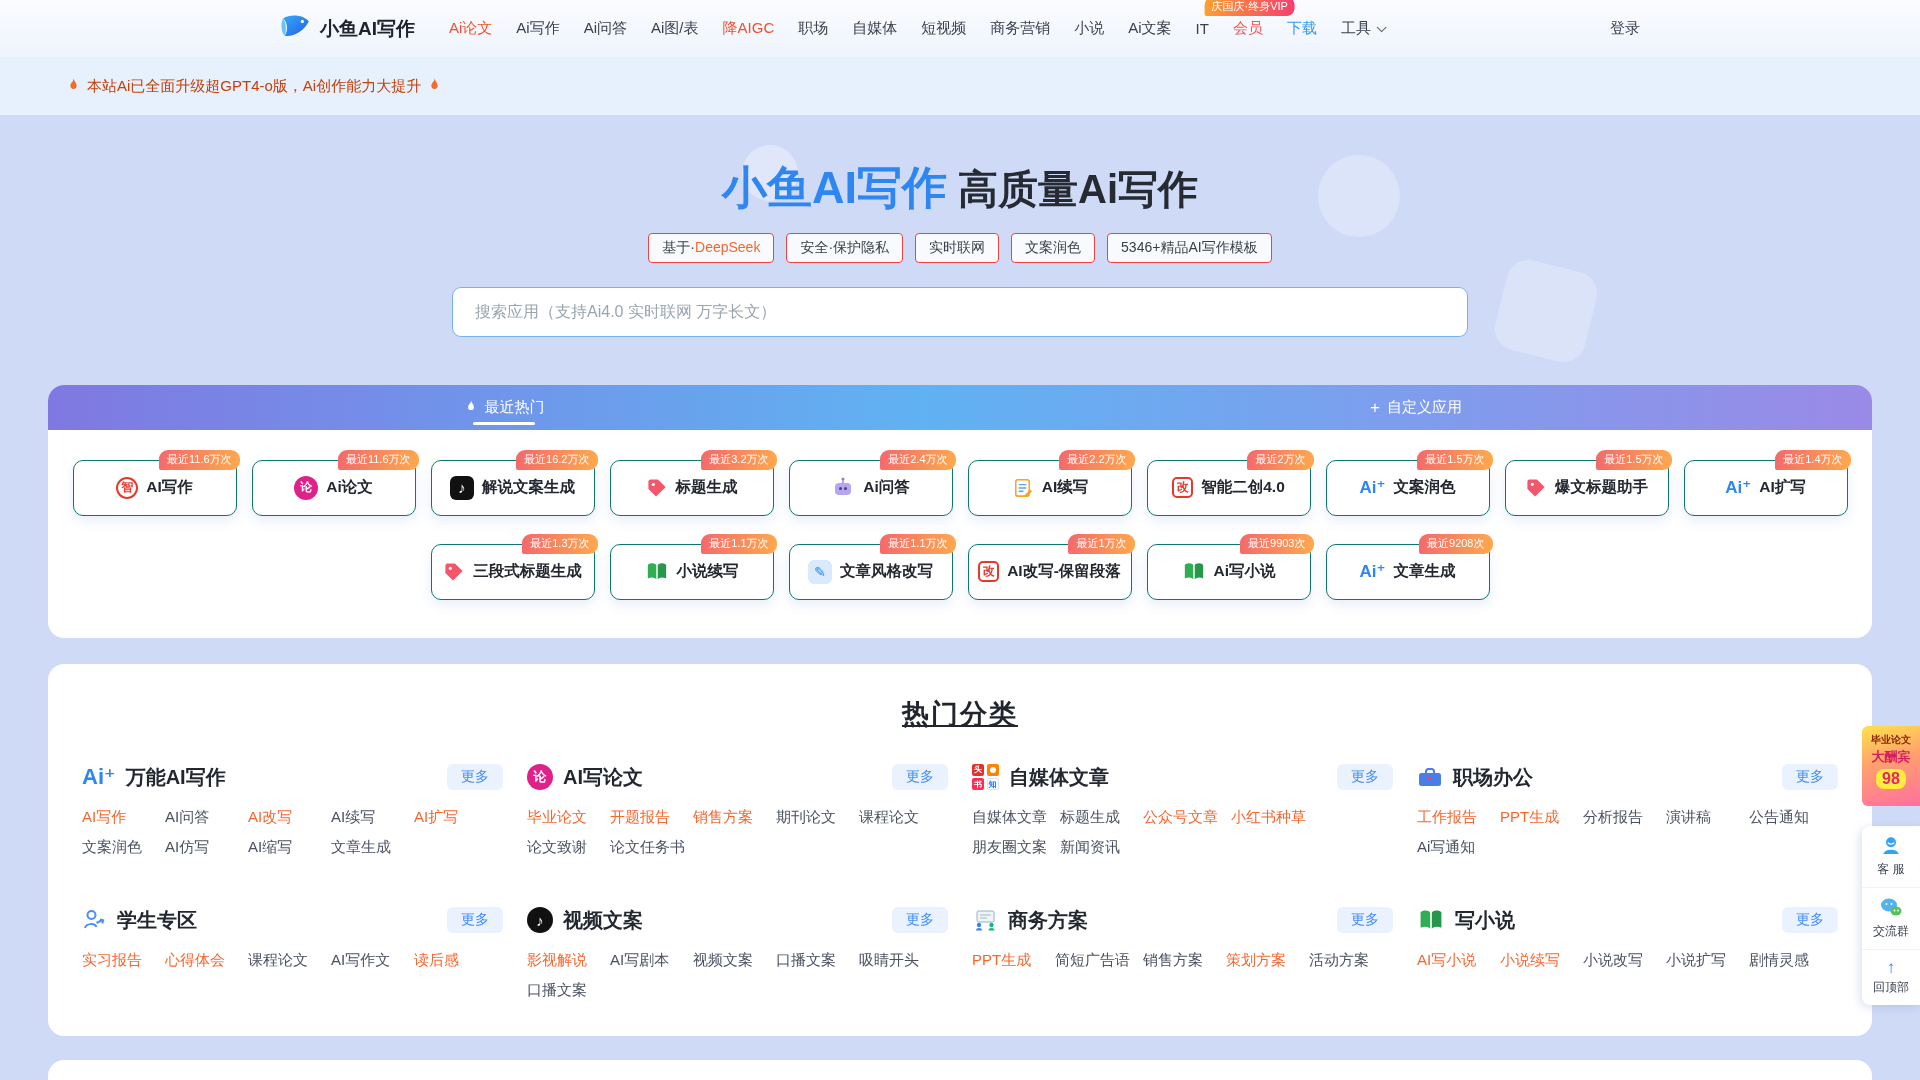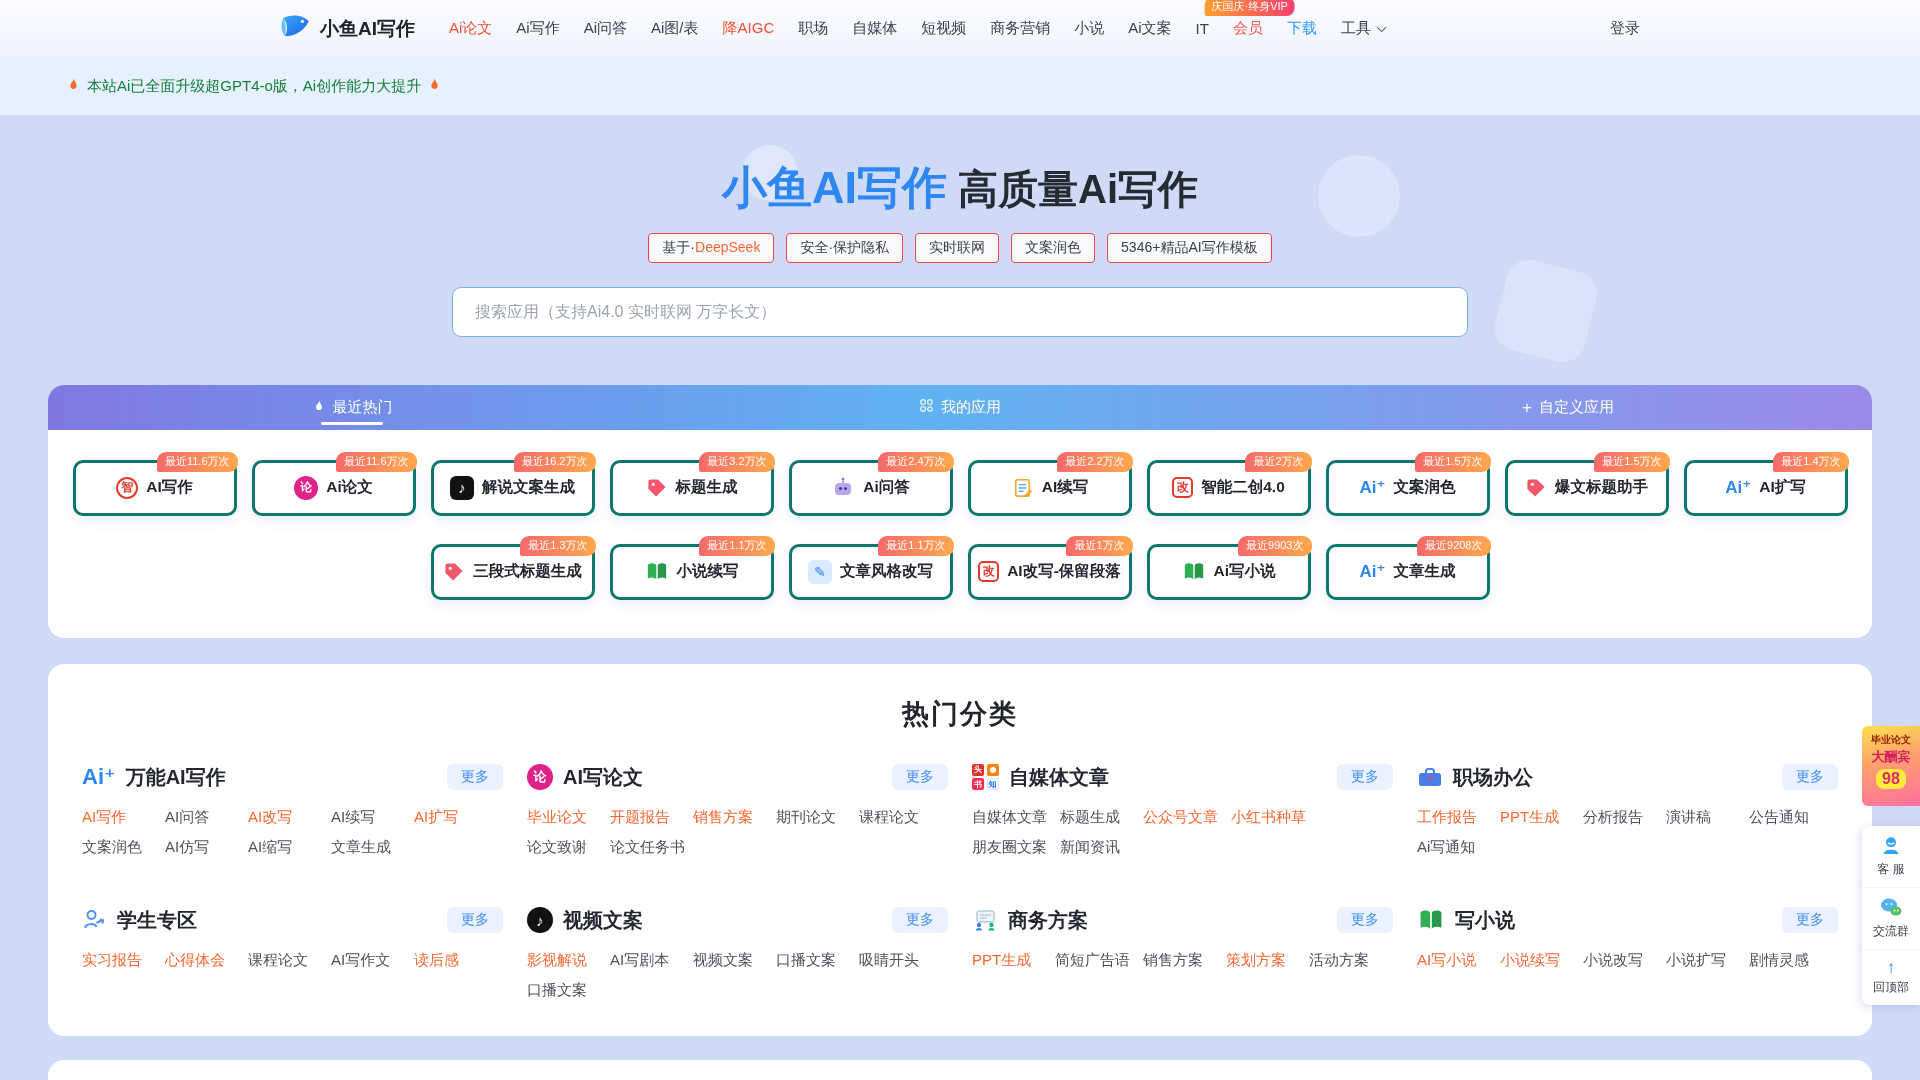--- a/index.html
+++ b/index.html
@@ -17,21 +17,21 @@
   .nav-item { font-size:15px; color:#3a4150; cursor:pointer; text-decoration:none; white-space:nowrap; position:relative; }
   .hl-orange { color:#f0512e; }
   .hl-red { color:#f4564d; }
   .hl-blue { color:#2e9af2; }
   .vip-badge { position:absolute; top:-22px; left:50%; transform:translateX(-48%);
     background:linear-gradient(90deg,#ff9e30,#f43f6e); color:#fff; font-size:11px;
     padding:2px 7px; border-radius:8px 8px 8px 2px; white-space:nowrap; }
   .caret { display:inline-block; width:7px; height:7px; border-right:1.6px solid #5a6270; border-bottom:1.6px solid #5a6270; transform:rotate(45deg) translateY(-3px); margin-left:5px; }
   .login { margin-left:auto; font-size:15px; color:#3a4150; cursor:pointer; }
   
-  .notice { height:58px; background:#e7f0fd; display:flex; align-items:center; gap:6px; padding-left:66px; color:#15803d; font-size:15px; }
+  .notice { height:58px; background:#e7f0fd; display:flex; align-items:center; gap:6px; padding-left:66px; color:#c2410c; font-size:15px; }
   
   .hero { position:relative; text-align:center; padding:48px 0 48px; }
   .deco { position:absolute; border-radius:50%; background:rgba(255,255,255,.35); }
   .deco1 { left:742px; top:30px; width:56px; height:56px; }
   .deco2 { left:1318px; top:40px; width:82px; height:82px; background:rgba(255,255,255,.28); }
   .deco3 { right:328px; top:150px; width:92px; height:92px; border-radius:22px; background:rgba(255,255,255,.25); transform:rotate(14deg); }
   .hero-title { font-size:40px; font-weight:bold; color:#262b33; line-height:1.1; position:relative; }
   .hero-title .brand { color:#2e86f0; font-size:45px; }
   .tags { display:flex; justify-content:center; gap:12px; margin-top:20px; position:relative; }
   .tag { background:rgba(255,255,255,.85); border:1px solid #ef4444; border-radius:4px; padding:5px 13px; font-size:14px; color:#394049; white-space:nowrap; }
@@ -41,35 +41,35 @@
   .search-input::placeholder { color:#9aa5b1; }
   
   .panel { margin:0 48px; background:#fff; border-radius:16px; }
   .tabbar { height:45px; border-radius:16px 16px 0 0; background:linear-gradient(90deg,#8078e2 0%,#60b2f2 48%,#9a8ae7 100%); display:flex; color:#fff; }
   .tab { flex:1; display:flex; align-items:center; justify-content:center; gap:7px; font-size:15px; cursor:pointer; position:relative; }
   .tab.active::after { content:""; position:absolute; bottom:5px; left:50%; transform:translateX(-50%); width:62px; height:3px; background:#fff; border-radius:2px; }
   .tab .plus-glyph { font-size:17px; line-height:1; }
   .cards { display:flex; justify-content:center; gap:15px; padding:0 18px; }
   .cards.row1 { padding-top:30px; }
   .cards.row2 { padding-top:28px; padding-bottom:38px; }
-  .card { position:relative; width:164px; height:56px; background:#fff; border:3px solid #0f766e; border-radius:10px;
+  .card { position:relative; width:164px; height:56px; background:#fff; border:1px solid #0f766e; border-radius:10px;
     box-shadow:0 5px 12px rgba(130,160,220,.18); display:flex; align-items:center; justify-content:center; gap:8px; cursor:pointer; }
   .card-badge { position:absolute; top:-11px; right:-4px; background:linear-gradient(95deg,#f4696b,#ffa94d); color:#fff; font-size:11px; padding:2.5px 8px; border-radius:9px 9px 9px 2px; white-space:nowrap; }
   .card-name { font-size:15.5px; font-weight:bold; color:#23272f; white-space:nowrap; }
   .ci { flex:none; display:flex; align-items:center; justify-content:center; }
   .ci-zhi { width:22px; height:22px; border:2px solid #e23b2e; color:#e23b2e; border-radius:50%; font-size:12px; font-weight:bold; }
   .ci-lun { width:24px; height:24px; background:#e0218a; color:#fff; border-radius:50%; font-size:12px; font-weight:bold; }
   .ci-tiktok { width:24px; height:24px; background:#111; color:#fff; border-radius:6px; font-size:15px; }
   .ci-tiktok.round { border-radius:50%; width:26px; height:26px; }
   .ci-gai { width:21px; height:21px; border:2px solid #e23b2e; color:#e23b2e; border-radius:5px; font-size:12px; font-weight:bold; background:#fff; }
   .ci-aiplus { color:#2e86f0; font-weight:bold; font-size:17px; }
   .ci-pencil { width:24px; height:24px; background:#d8eafc; color:#2e86f0; border-radius:6px; font-size:14px; }
   
   .panel.categories { margin-top:26px; padding:32px 34px 36px; }
-  .cat-heading { text-align:center; font-size:27px; font-weight:bold; color:#21252d; letter-spacing:2px; margin-bottom:32px; }
+  .cat-heading { text-align:center; font-size:27px; font-weight:bold; color:#21252d; letter-spacing:2px; margin-bottom:32px;text-decoration:underline; }
   .cat-grid { display:grid; grid-template-columns:repeat(4,1fr); column-gap:24px; row-gap:50px; }
   .cat-head { display:flex; align-items:center; gap:10px; margin-bottom:17px; }
   .cat-title { font-size:20px; font-weight:bold; color:#23272f; white-space:nowrap; }
   .more { margin-left:auto; background:#e9f2fe; color:#418df2; font-size:14px; padding:4px 14px; border-radius:6px; cursor:pointer; white-space:nowrap; }
   .cat-items { display:flex; flex-wrap:wrap; row-gap:11px; }
   .cat-item { min-width:70px; margin-right:13px; font-size:15px; color:#4a5160; white-space:nowrap; cursor:pointer; }
   .cat-item.hot { color:#f4672f; }
   .gi { flex:none; display:flex; align-items:center; justify-content:center; }
   .gi-aiplus { color:#2e86f0; font-weight:bold; font-size:22px; }
   .gi .ci-lun { width:26px; height:26px; font-size:13px; }
@@ -176,29 +176,20 @@
 
 <section class="panel">
   <div class="tabbar">
     <div class="tab active">
       <span><svg width="14" height="16" viewBox="0 0 24 24">
             <path d="M12 2C13 7 7 9 7 14a5 5 0 0 0 10 0C17 9 13 7 12 2Z" fill="#fff"></path>
           </svg></span>
       <span>最近热门</span>
     </div>
     <div class="tab">
-      <span><svg width="15" height="15" viewBox="0 0 24 24" fill="none" stroke="#fff" stroke-width="1.8">
-            <rect x="3" y="3" width="7" height="7" rx="2"></rect>
-            <rect x="14" y="3" width="7" height="7" rx="2"></rect>
-            <rect x="3" y="14" width="7" height="7" rx="2"></rect>
-            <circle cx="17.5" cy="17.5" r="3.5"></circle>
-          </svg></span>
-      <span>我的应用</span>
-    </div>
-    <div class="tab">
       <span class="plus-glyph">+</span>
       <span>自定义应用</span>
     </div>
   </div>
 
   <div class="cards row1">
     <div class="card">
       <span class="card-badge">最近11.6万次</span>
       <span class="ci ci-zhi">智</span>
       <span class="card-name">AI写作</span>

